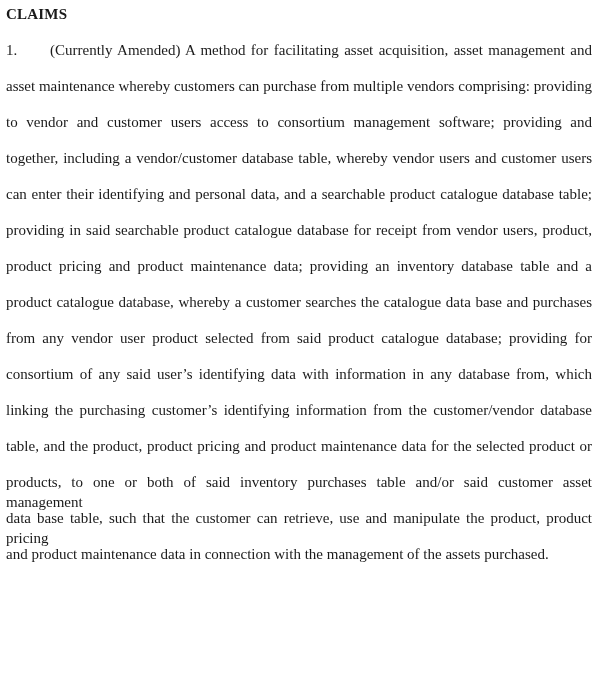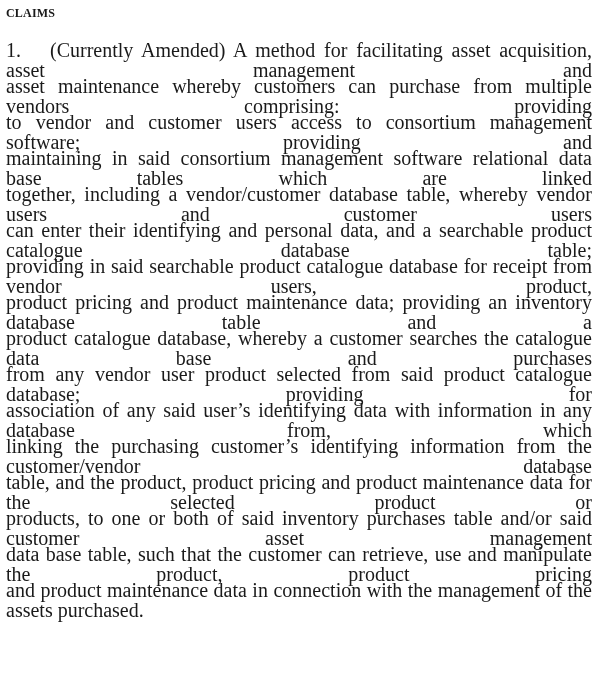--- a/index.html
+++ b/index.html
@@ -19,36 +19,36 @@
       position: absolute;
       left: 6px;
       top: 0;
       width: 586px;
     }
     .title {
       position: absolute;
       left: 0;
       top: 6px;
       font-weight: bold;
-      font-size: 12px;
+      font-size: 15px;
       letter-spacing: 0.2px;
       margin: 0;
     }
     .claim {
       position: absolute;
       left: 0;
       top: 40px;
       width: 586px;
       margin: 0;
     }
     .line {
       display: block;
       height: 36px;
       line-height: 20px;
-      font-size: 20px;
+      font-size: 15px;
       text-align: justify;
       text-align-last: justify;
       white-space: normal;
     }
     .line.last {
       text-align-last: left;
     }
     .num {
       display: inline-block;
       width: 44px;
@@ -66,27 +66,26 @@
 </head>
 <body>
 
 <div class="page">
   <h1 class="title">CLAIMS</h1>
   <div class="claim" id="claim">
 
   <div class="line"><span class="num">1.</span><span>(Currently Amended)  </span><span>A method for facilitating asset acquisition, asset management and</span></div>
       <div class="line"><span>asset maintenance </span><span class="ins">whereby customers can purchase from multiple vendors</span><span> comprising:  providing</span></div>
       <div class="line"><span>to </span><span class="ins">vendor and customer</span><span> users access to consortium management software; providing and</span></div>
-      <div class="line"><span>maintaining in said consortium management software relational data base tables which are linked</span></div>
       <div class="line"><span>together, including a vendor/customer database table, whereby vendor users and customer users</span></div>
       <div class="line"><span>can enter their identifying and personal data, and a searchable product catalogue database table;</span></div>
       <div class="line"><span>providing in said searchable product catalogue database for receipt from vendor users, product,</span></div>
       <div class="line"><span>product pricing and product maintenance data; providing an inventory database table and a</span></div>
       <div class="line"><span>product catalogue database, whereby a customer searches the catalogue data base and purchases</span></div>
       <div class="line"><span class="ins">from any vendor user</span><span> product selected from said product catalogue database;  providing for</span></div>
-      <div class="line"><span>association of </span><span class="ins">any said user’s identifying data with</span><span> information in any </span><span class="ins">database</span><span> from</span><span class="ins">,</span><span> which</span></div>
+      <div class="line"><span>consortium of </span><span class="ins">any said user’s identifying data with</span><span> information in any </span><span class="ins">database</span><span> from</span><span class="ins">,</span><span> which</span></div>
       <div class="line"><span>linking the purchasing customer’s identifying information from the customer/vendor database</span></div>
       <div class="line"><span>table, and the product, product pricing and product maintenance data for the selected product or</span></div>
       <div class="line"><span>products, to one or both of said inventory purchases table and/or said customer asset management</span></div>
       <div class="line"><span>data base table, such that the customer can retrieve, use and manipulate the product, product pricing</span></div>
       <div class="line last"><span>and product maintenance data in connection with the management of the assets purchased.</span></div>
     </div>
 </div>
 
 </body></html>

